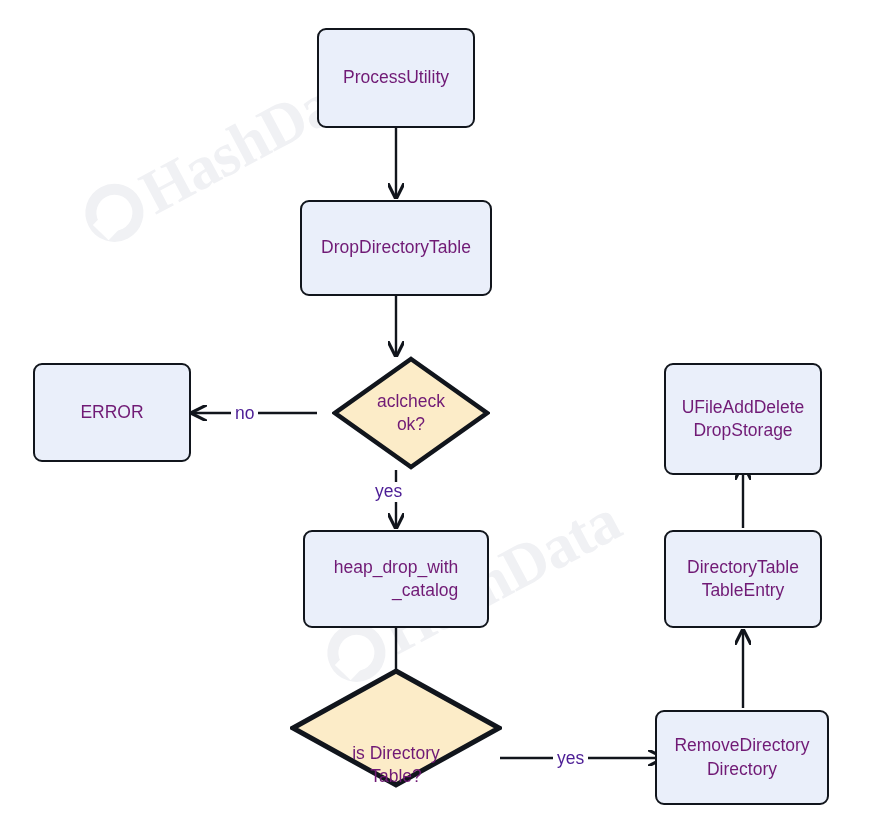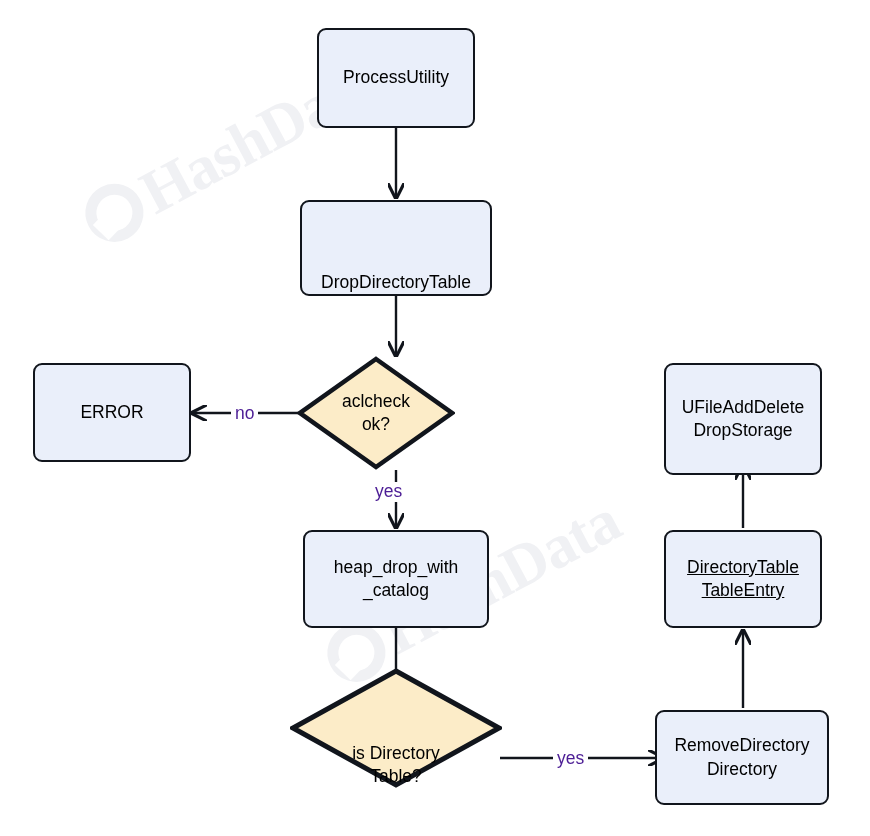--- a/index.html
+++ b/index.html
@@ -70,21 +70,21 @@
   }
 
   
   .node {
     position: absolute;
     z-index: 2;
     display: flex;
     align-items: center;
     justify-content: center;
     text-align: center;
-    color: #000000;
+    color: #701a75;
     font-size: 17.5px;
     line-height: 1.32;
   }
   .node.box {
     background: #eaeffa;
     border: 2.4px solid #11151c;
     border-radius: 9px;
     box-sizing: border-box;
   }
   .node.box .label { padding: 0 8px; }
@@ -158,39 +158,39 @@
   </svg>
 
   <div class="edge-label" style="left:231px; top:404px;">no</div>
   <div class="edge-label" style="left:371px; top:482px;">yes</div>
   <div class="edge-label" style="left:553px; top:749px;">yes</div>
 
   <div class="node box" style="left:317px; top:28px; width:158px; height:100px;">
     <span class="label">ProcessUtility</span>
   </div>
 
-  <div class="node box" style="left:300px; top:200px; width:192px; height:96px;align-items:flex-end;">
+  <div class="node box" style="left:300px; top:200px; width:192px; height:96px;">
     <span class="label">DropDirectoryTable</span>
   </div>
 
-  <div class="node diamond" style="left:297px; top:356px; width:158px; height:114px;">
+  <div class="node diamond" style="left:332px; top:356px; width:158px; height:114px;">
     <svg class="dshape" viewBox="0 0 158 114" preserveAspectRatio="none">
       <polygon points="79,3 155,57 79,111 3,57" fill="#fcecc8" stroke="#11151c" stroke-width="4.6" stroke-linejoin="miter"></polygon>
     </svg>
     <span class="label">
       <span>aclcheck</span><br>
       <span>ok?</span>
     </span>
   </div>
 
   <div class="node box" style="left:33px; top:363px; width:158px; height:99px;">
     <span class="label">ERROR</span>
   </div>
 
-  <div class="node box" style="left:303px; top:530px; width:186px; height:98px;">
+  <div class="node box" style="left:303px; top:530px; width:186px; height:98px;text-align:right;">
     <span class="label">
       <span>heap_drop_with</span><br>
       <span>_catalog</span>
     </span>
   </div>
 
   <div class="node diamond" style="left:290px; top:668px; width:212px; height:120px;align-items:flex-end;">
     <svg class="dshape" viewBox="0 0 212 120" preserveAspectRatio="none">
       <polygon points="106,3 209,60 106,117 3,60" fill="#fcecc8" stroke="#11151c" stroke-width="5" stroke-linejoin="miter"></polygon>
     </svg>
@@ -200,21 +200,21 @@
     </span>
   </div>
 
   <div class="node box" style="left:655px; top:710px; width:174px; height:95px;">
     <span class="label">
       <span>RemoveDirectory</span><br>
       <span>Directory</span>
     </span>
   </div>
 
-  <div class="node box" style="left:664px; top:530px; width:158px; height:98px;text-decoration:underline;">
+  <div class="node box" style="left:664px; top:530px; width:158px; height:98px;">
     <span class="label">
       <span>DirectoryTable</span><br>
       <span>TableEntry</span>
     </span>
   </div>
 
   <div class="node box" style="left:664px; top:363px; width:158px; height:112px;">
     <span class="label">
       <span>UFileAddDelete</span><br>
       <span>DropStorage</span>

